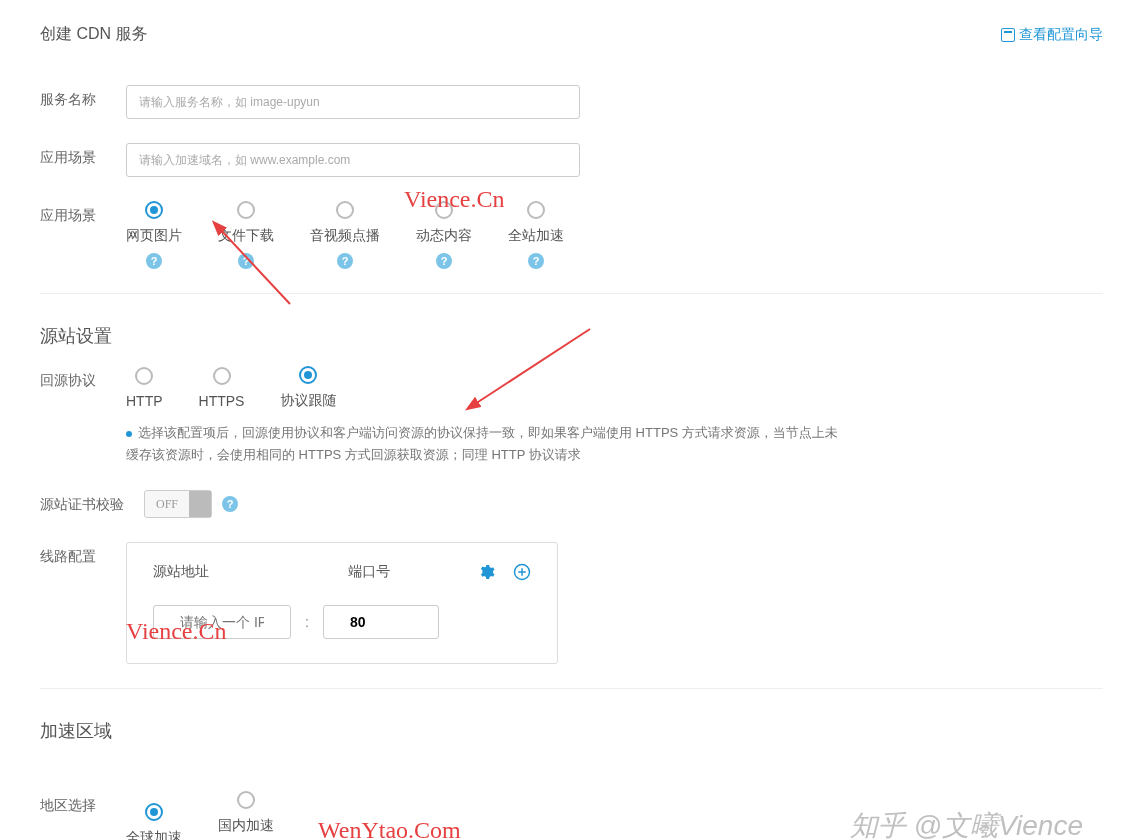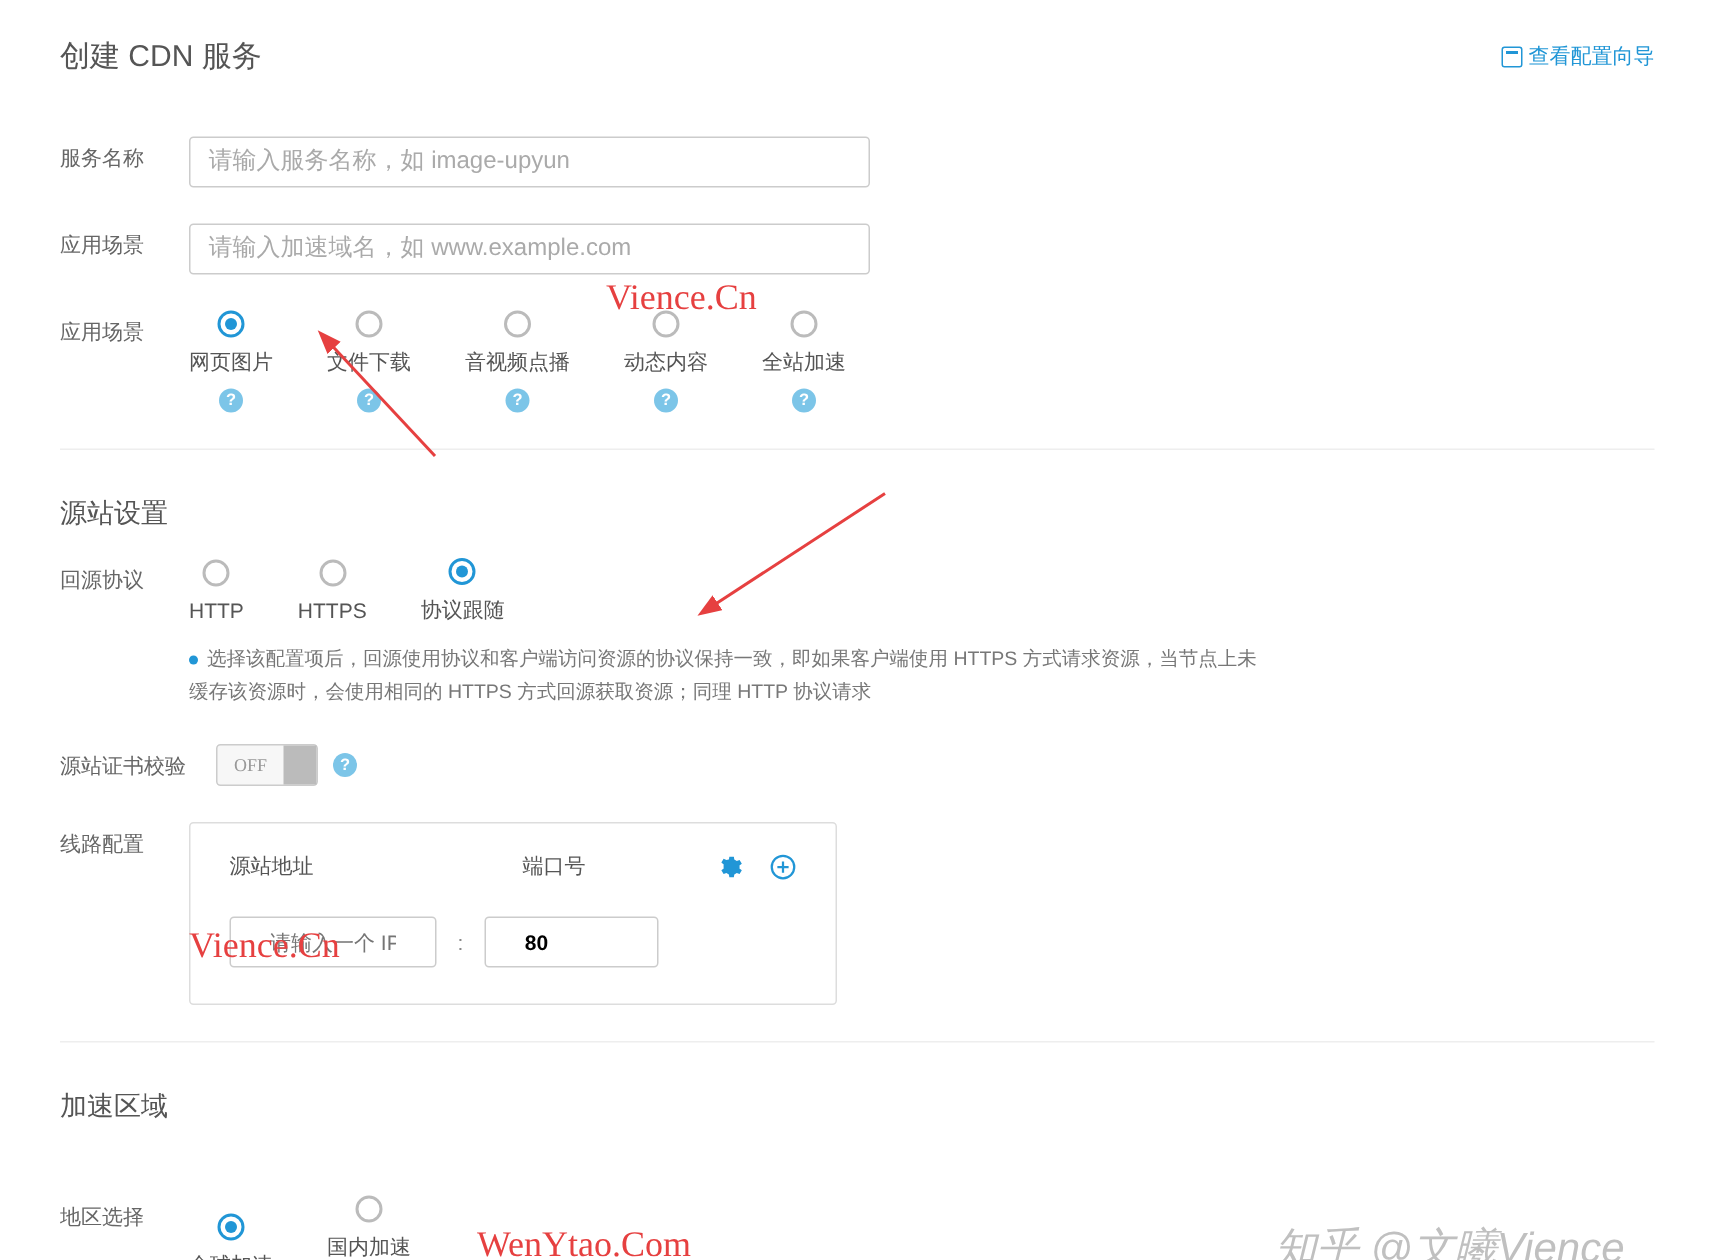--- a/index.html
+++ b/index.html
@@ -11,21 +11,21 @@
       padding: 24px 40px;
       width: 1143px;
     }
     .header-row {
       display: flex;
       justify-content: space-between;
       align-items: center;
       margin-bottom: 40px;
     }
     .page-title {
-      font-size: 20px;
+      font-size: 16px;
       font-weight: 500;
       color: #555;
     }
     .config-guide {
       color: #2196d6;
       font-size: 14px;
       display: flex;
       align-items: center;
       gap: 4px;
       cursor: pointer;
@@ -58,21 +58,21 @@
     }
     .form-control {
       flex: 1;
     }
     .text-input {
       width: 454px;
       height: 34px;
       padding: 6px 12px;
       border: 1px solid #ccc;
       border-radius: 3px;
-      font-size: 16px;
+      font-size: 12px;
       color: #333;
     }
     .text-input::placeholder { color: #aaa; }
     .radio-group {
       display: flex;
       gap: 36px;
       align-items: center;
       flex-wrap: wrap;
     }
     .radio-item {

